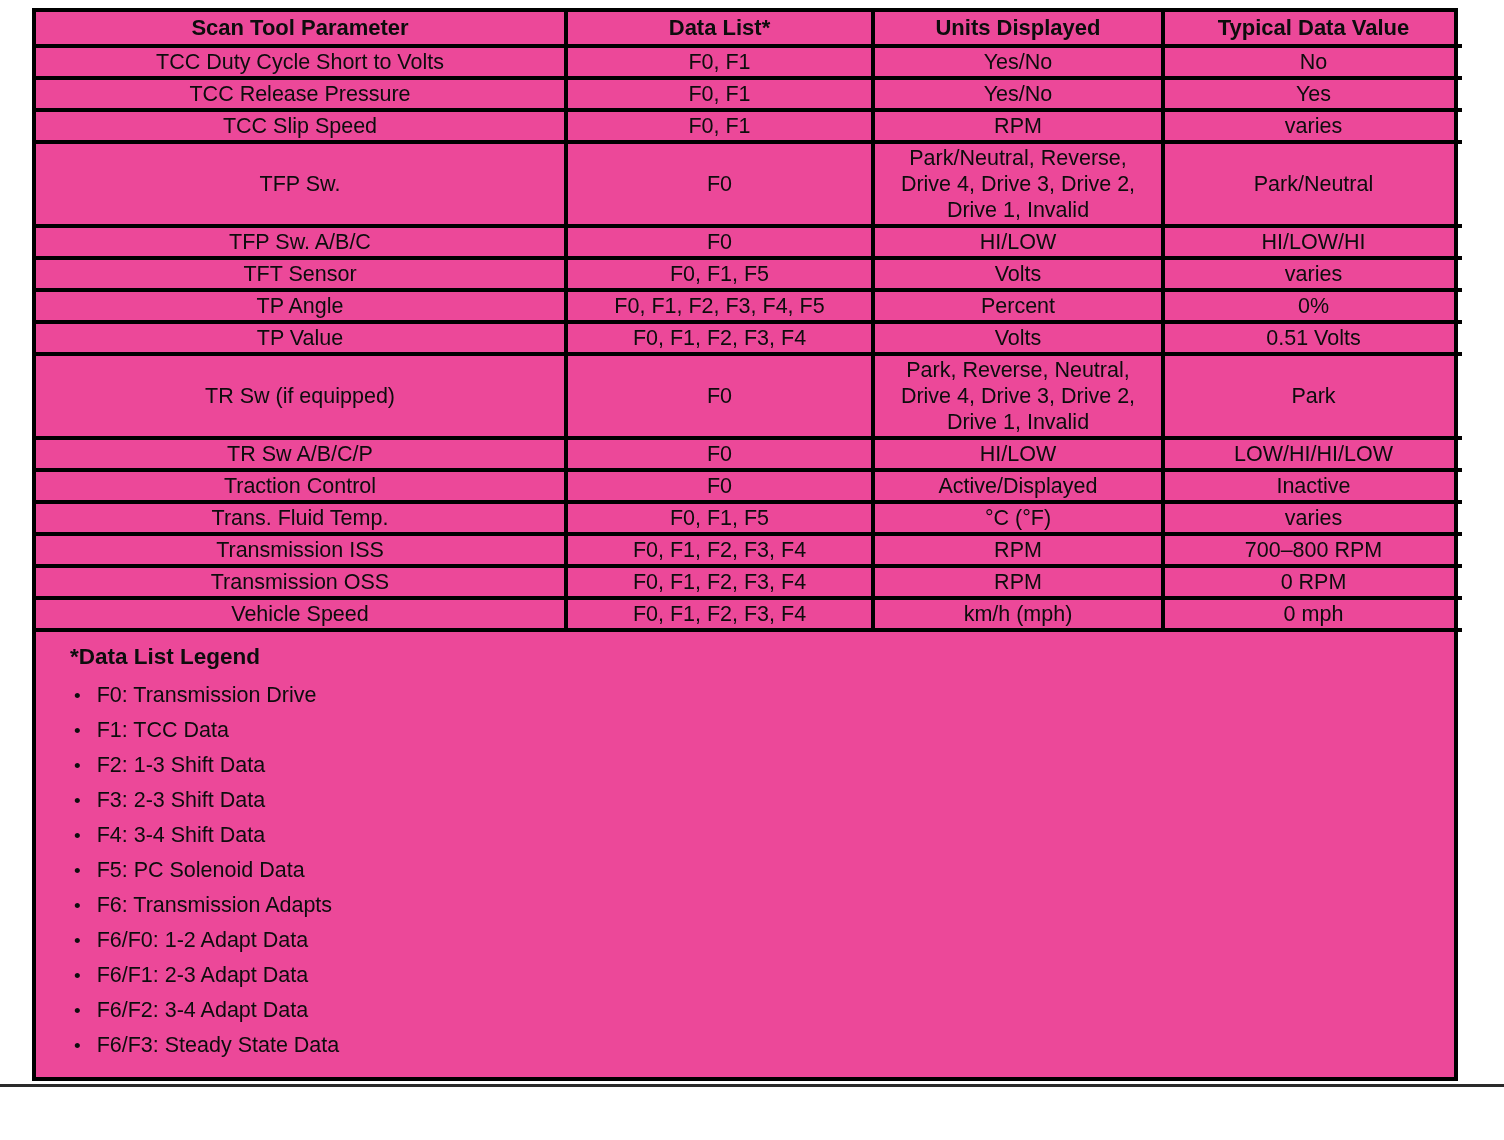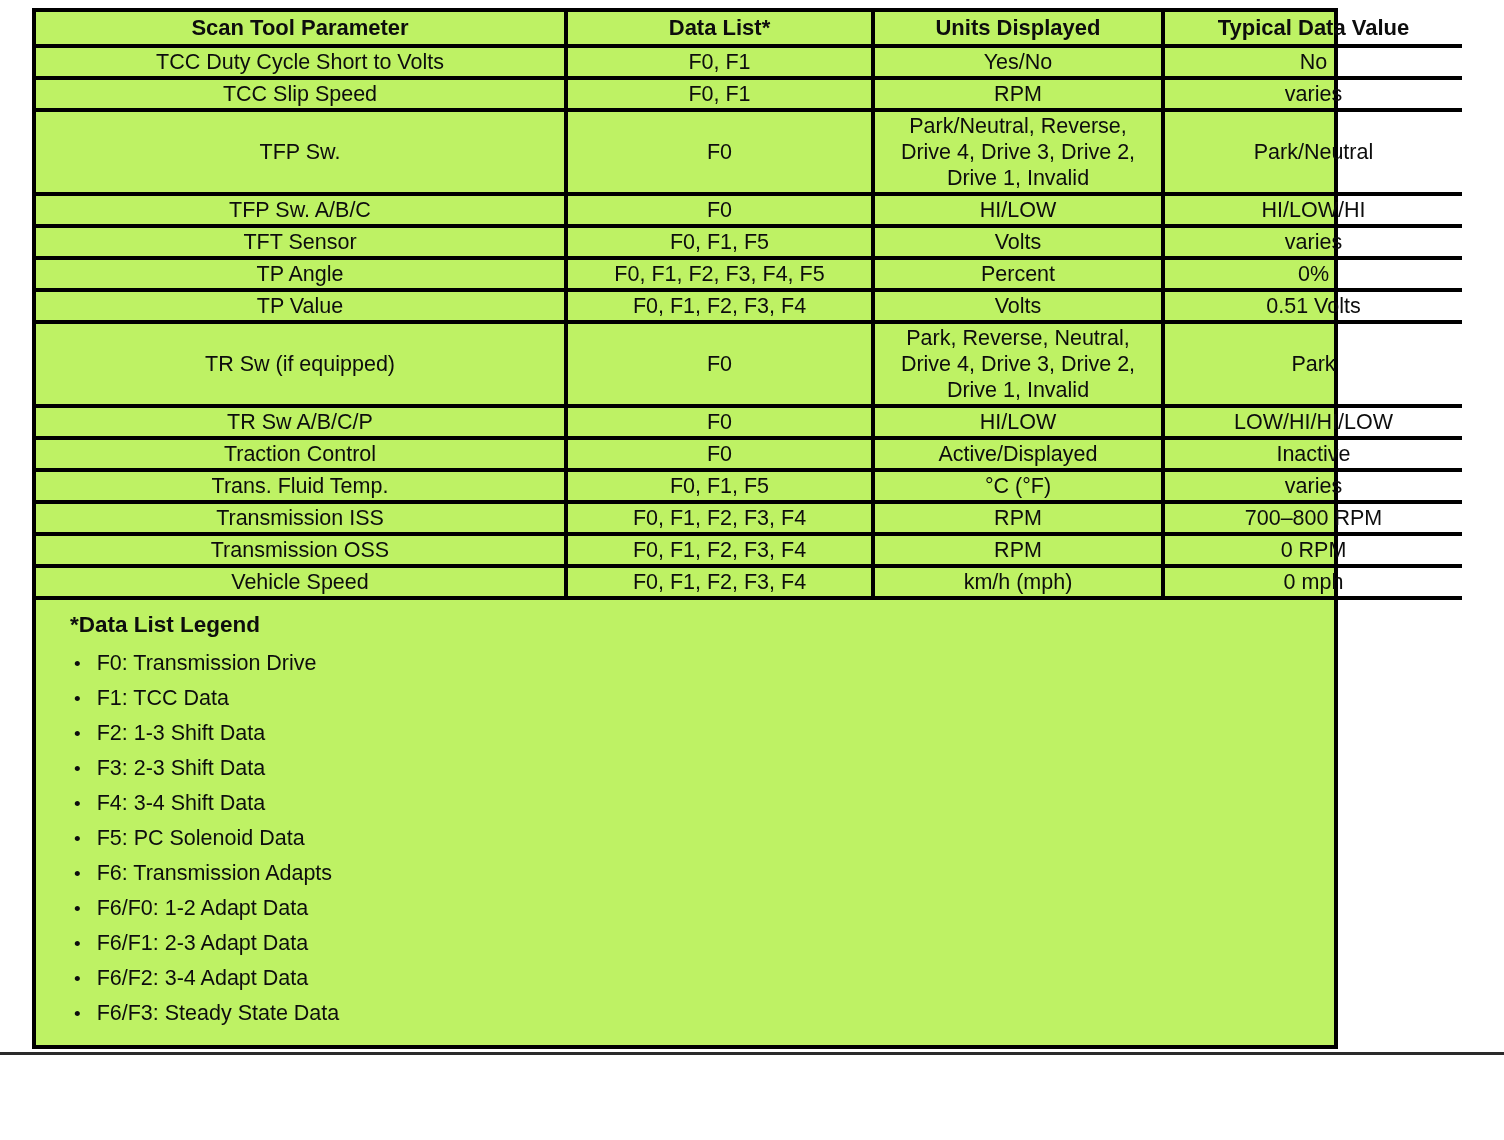--- a/index.html
+++ b/index.html
@@ -8,23 +8,23 @@
     background: #ffffff;
     width: 1504px;
     height: 1140px;
     font-family: "Liberation Sans", sans-serif;
     color: #0d0d0d;
     overflow: hidden;
   }
   .sheet {
     box-sizing: border-box;
     margin: 8px 44px 0 32px;
-    width: 1306px;
+    width: 1426px;
     border: 4px solid #000000;
-    background: #bef264;
+    background: #ec4899;
   }
   table.scan-table {
     border-collapse: collapse;
     table-layout: fixed;
     width: 100%;
   }
   table.scan-table th,
   table.scan-table td {
     border-right: 4px solid #000000;
     border-bottom: 4px solid #000000;
@@ -103,20 +103,26 @@
       </tr>
     </thead>
     <tbody>
         <tr>
     <td>TCC Duty Cycle Short to Volts</td>
     <td>F0, F1</td>
     <td>Yes/No</td>
     <td>No</td>
   </tr>
         <tr>
+    <td>TCC Release Pressure</td>
+    <td>F0, F1</td>
+    <td>Yes/No</td>
+    <td>Yes</td>
+  </tr>
+        <tr>
     <td>TCC Slip Speed</td>
     <td>F0, F1</td>
     <td>RPM</td>
     <td>varies</td>
   </tr>
         <tr class="tall">
     <td>TFP Sw.</td>
     <td>F0</td>
     <td>Park/Neutral, Reverse, Drive 4, Drive 3, Drive 2, Drive 1, Invalid</td>
     <td>Park/Neutral</td>

